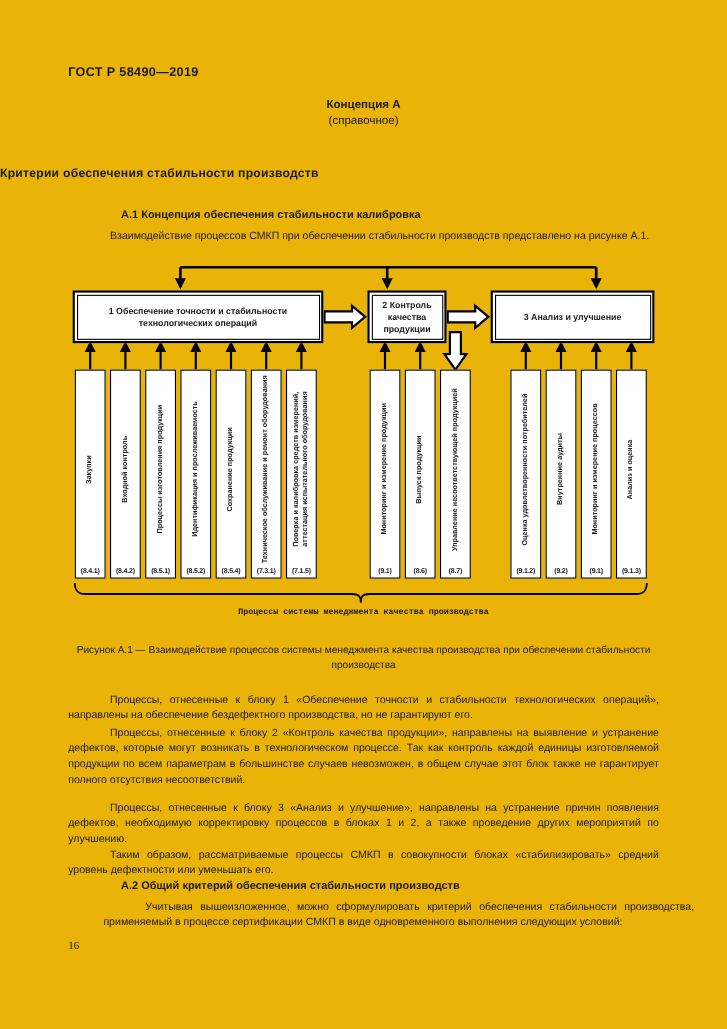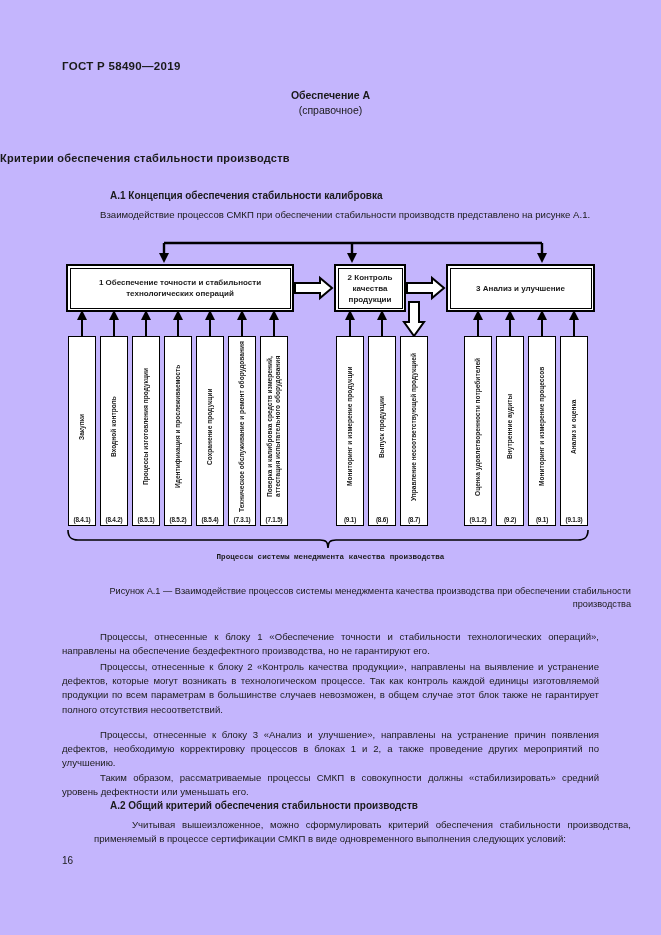--- a/index.html
+++ b/index.html
@@ -4,21 +4,21 @@
 <style>
   html, body {
     margin: 0;
     padding: 0;
     background: #b8b8b8;
   }
   .page {
     position: relative;
     width: 661px;
     height: 935px;
-    background: #c4b5fd;
+    background: #eab308;
     margin: 0 auto;
     overflow: hidden;
     font-family: "Liberation Sans", sans-serif;
     color: #1a1a1a;
     box-sizing: border-box;
   }
   .std-header {
     position: absolute;
     left: 62px;
     top: 60px;
@@ -137,50 +137,50 @@
     text-align: center;
     font-size: 7.6px;
     font-weight: bold;
   }
 
   .fig-caption {
     position: absolute;
     left: 62px;
     top: 585px;
     width: 537px;
-    text-align: right;
+    text-align: center;
     font-size: 9.2px;
     line-height: 13px;
-    margin-left: 32px;
   }
 
   .p1 { top: 630px; }
   .p2 { top: 660px; }
   .p3 { top: 728px; }
   .p4 { top: 771px; }
   .sect-a2 { top: 800px; }
   .p5 { top: 818px; margin-left: 32px; }
 
   .page-num {
     position: absolute;
     left: 62px;
     top: 855px;
     font-size: 10px;
+    font-family: Liberation Serif, serif;
   }
   svg { display: block; }
 </style>
 </head>
 <body>
 
 <div class="page">
 
   <div class="std-header">ГОСТ Р 58490—2019</div>
 
   <div class="annex-block">
-    <div>Обеспечение А</div>
+    <div>Концепция А</div>
     <div class="sub">(справочное)</div>
   </div>
 
   <div class="annex-title">Критерии обеспечения стабильности производств</div>
 
   <div class="sect-head sect-a1">А.1  Концепция обеспечения стабильности калибровка</div>
 
   <div class="para intro-para">Взаимодействие процессов СМКП при обеспечении стабильности производств представлено на рисунке А.1.</div>
 
   <div class="figure">
@@ -319,21 +319,21 @@
                C266,14 268,12 274,12 L516,12 C522,12 526,10 526,2" fill="none" stroke="#000" stroke-width="1.6"></path>
     </svg>
     <div class="band-caption" style="bottom:14px;font-family:Liberation Mono, monospace;">Процессы системы менеджмента качества производства</div>
   </div>
 
   <div class="fig-caption">Рисунок А.1 — Взаимодействие процессов системы менеджмента качества производства при обеспечении стабильности производства</div>
 
   <div class="para p1">Процессы, отнесенные к блоку 1 «Обеспечение точности и стабильности технологических операций», направлены на обеспечение бездефектного производства, но не гарантируют его.</div>
   <div class="para p2">Процессы, отнесенные к блоку 2 «Контроль качества продукции», направлены на выявление и устранение дефектов, которые могут возникать в технологическом процессе. Так как контроль каждой единицы изготовляемой продукции по всем параметрам в большинстве случаев невозможен, в общем случае этот блок также не гарантирует полного отсутствия несоответствий.</div>
   <div class="para p3">Процессы, отнесенные к блоку 3 «Анализ и улучшение», направлены на устранение причин появления дефектов, необходимую корректировку процессов в блоках 1 и 2, а также проведение других мероприятий по улучшению.</div>
-  <div class="para p4">Таким образом, рассматриваемые процессы СМКП в совокупности должны «стабилизировать» средний уровень дефектности или уменьшать его.</div>
+  <div class="para p4">Таким образом, рассматриваемые процессы СМКП в совокупности блоках «стабилизировать» средний уровень дефектности или уменьшать его.</div>
 
   <div class="sect-head sect-a2">А.2  Общий критерий обеспечения стабильности производств</div>
 
   <div class="para p5">Учитывая вышеизложенное, можно сформулировать критерий обеспечения стабильности производства, применяемый в процессе сертификации СМКП в виде одновременного выполнения следующих условий:</div>
 
   <div class="page-num">16</div>
 
 </div>
 
 </body></html>

